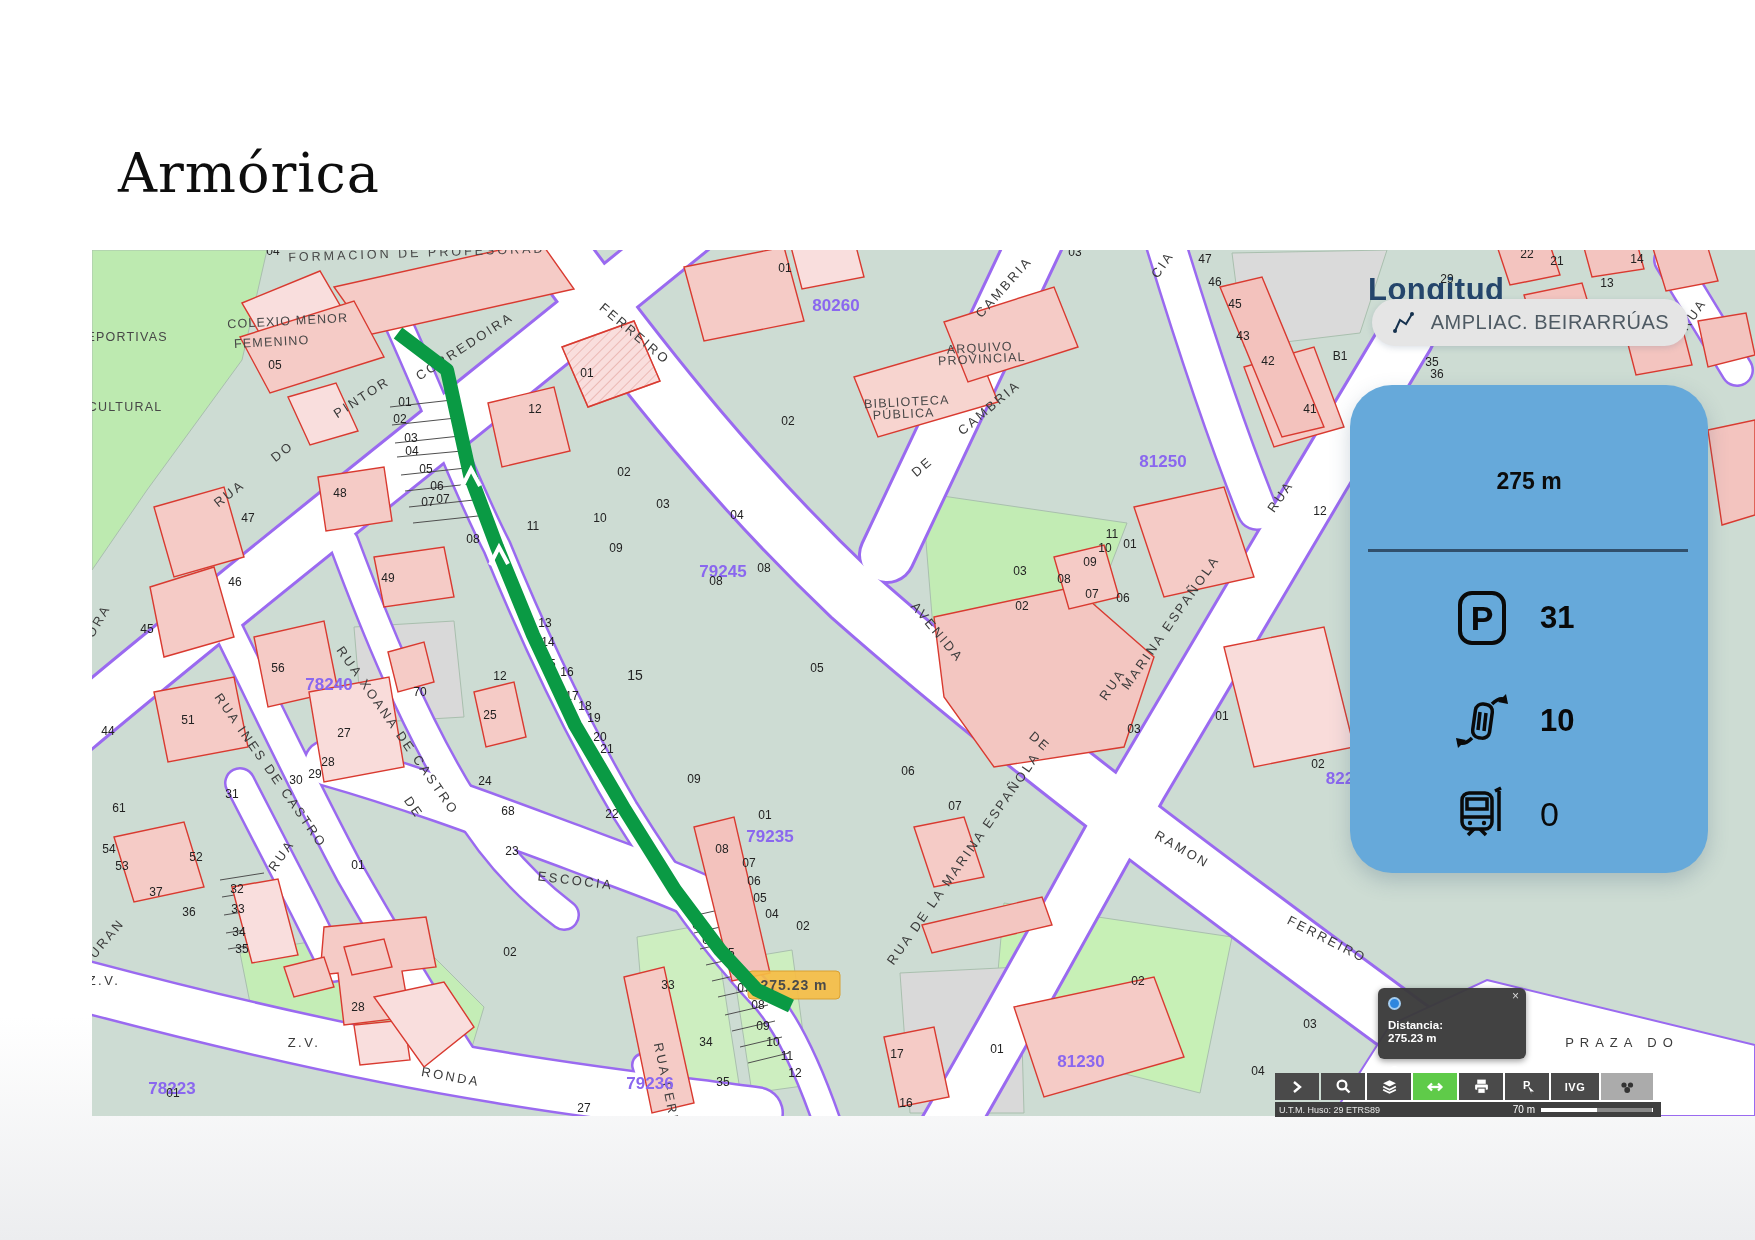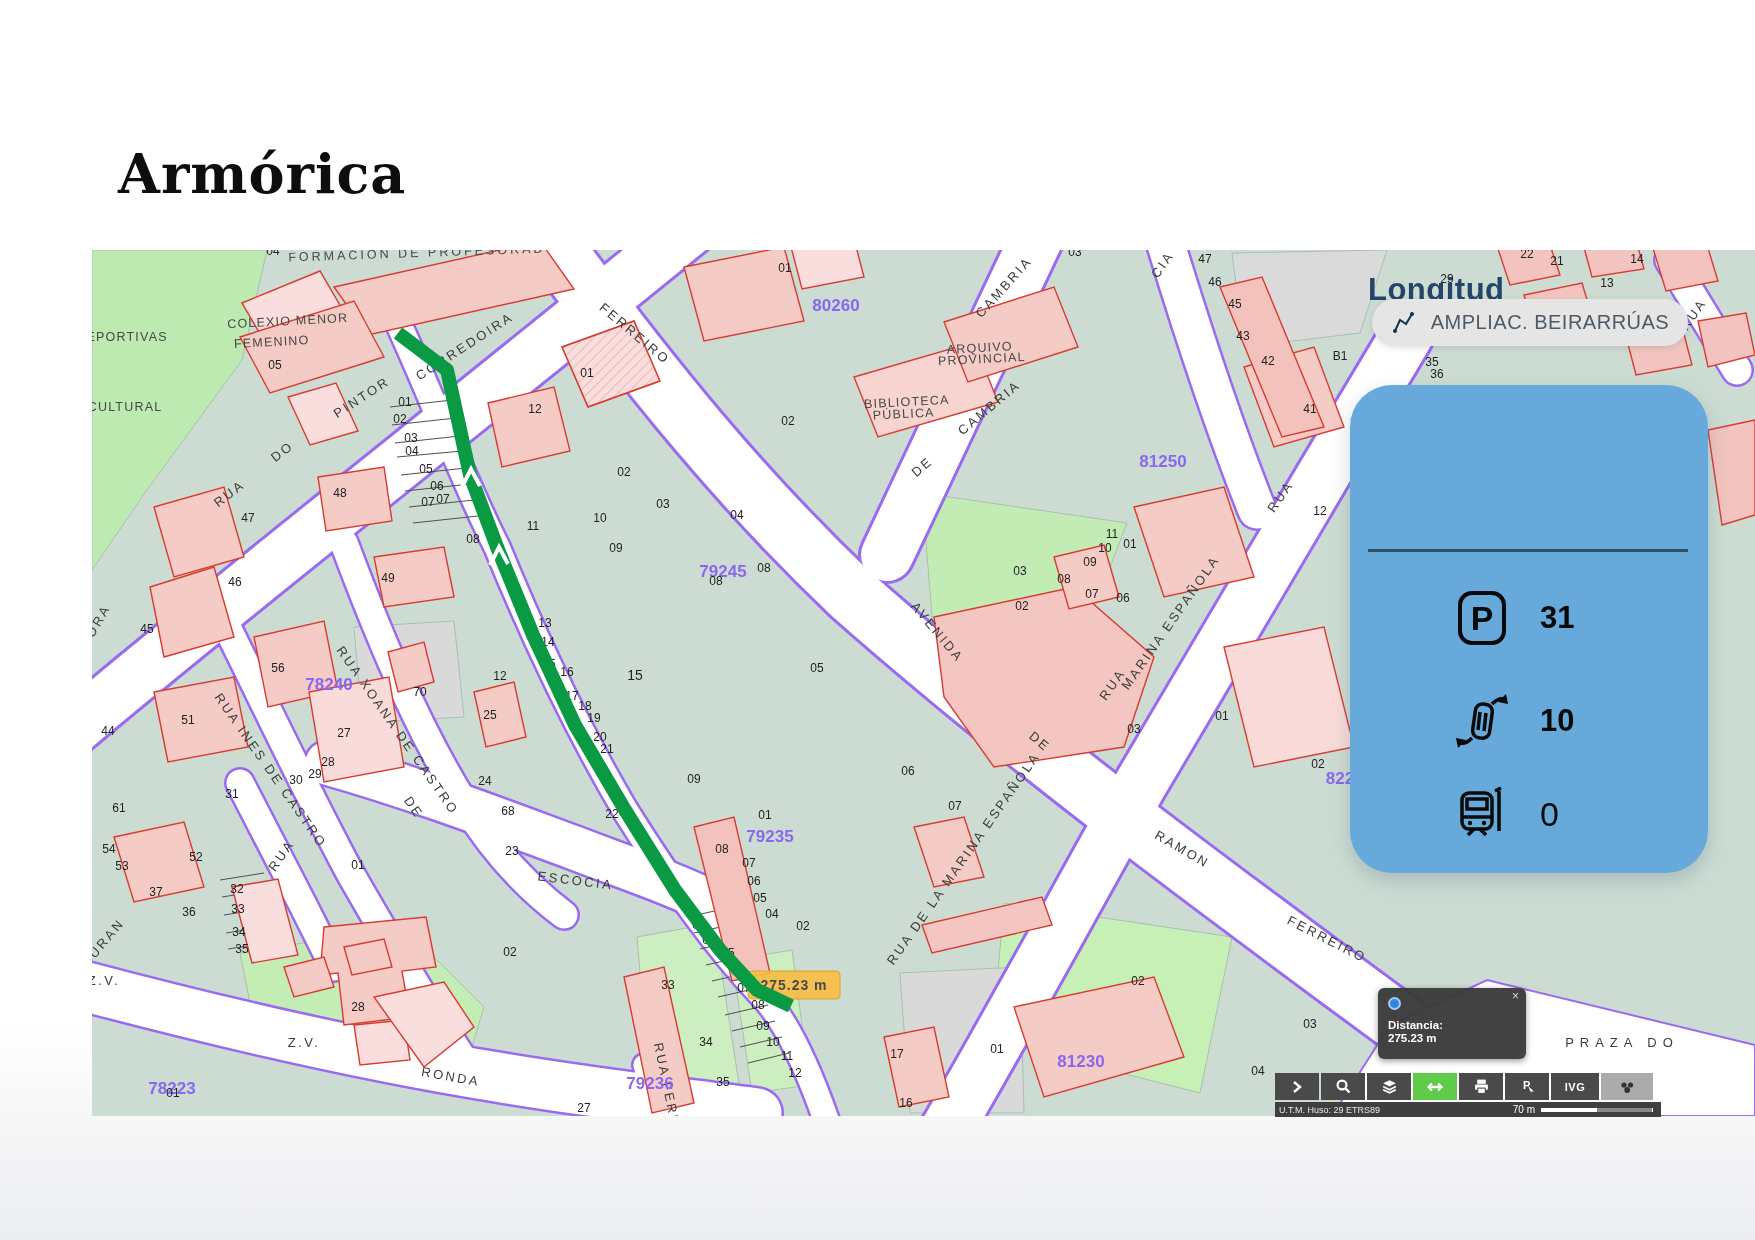--- a/index.html
+++ b/index.html
@@ -1,20 +1,20 @@
 <!DOCTYPE html>
 <html><head>
 <meta charset="utf-8">
 <style>
   html,body{margin:0;padding:0;}
   body{width:1755px;height:1240px;position:relative;overflow:hidden;
        background:linear-gradient(180deg,#ffffff 0%,#ffffff 82%,#ecedef 100%);
        font-family:"Liberation Sans",sans-serif;}
   .page-title{position:absolute;left:118px;top:142px;font-family:"DejaVu Serif",serif;
-       font-weight:bold;font-size:54px;color:#0d0d0d;letter-spacing:1px;}
+       font-weight:normal;font-size:54px;color:#0d0d0d;letter-spacing:1px;}
   
   .map-wrap{position:absolute;left:92px;top:250px;width:1663px;height:866px;overflow:hidden;background:#ffffff;}
   .map-wrap svg{display:block;}
   .lbl-street{font-size:13px;fill:#3c3c3c;letter-spacing:2.5px;text-anchor:middle;}
   .lbl-zone{font-size:12.5px;fill:#474747;letter-spacing:1.2px;text-anchor:middle;}
   .lbl-ref{font-size:17px;font-weight:bold;fill:#8a67ef;text-anchor:middle;}
   .lbl-num{font-size:12px;fill:#222222;text-anchor:middle;}
   
   .longitud{position:absolute;left:1368px;top:250px;font-size:31px;font-weight:bold;color:#24456b;letter-spacing:0.5px;margin-top:22px;}
   .chip{position:absolute;left:1372px;top:299px;width:316px;height:47px;border-radius:24px;
@@ -386,20 +386,21 @@
 <div class="chip">
   <svg width="26" height="26" viewBox="0 0 26 26">
     <path d="M4,21 L9,10 L15,14 L21,4" fill="none" stroke="#16324f" stroke-width="2"></path>
     <circle cx="4" cy="21" r="2" fill="#16324f"></circle>
       <circle cx="21" cy="4" r="2" fill="#16324f"></circle>
   </svg>
   <span class="chip-text">AMPLIAC. BEIRARRÚAS</span>
 </div>
 
 <div class="card">
+  <div class="card-length">275 m</div>
   <div class="card-divider"></div>
 
   <div class="stat-row" style="top:202px;">
     <svg class="ic" viewBox="0 0 56 62">
       <rect x="6" y="6" width="44" height="50" rx="12" fill="none" stroke="#0a0a0a" stroke-width="4"></rect>
       <text x="28" y="43" text-anchor="middle" font-size="34" font-weight="bold" fill="#0a0a0a" font-family="Liberation Sans, sans-serif">P</text>
     </svg>
     <div class="val">31</div>
   </div>
 

